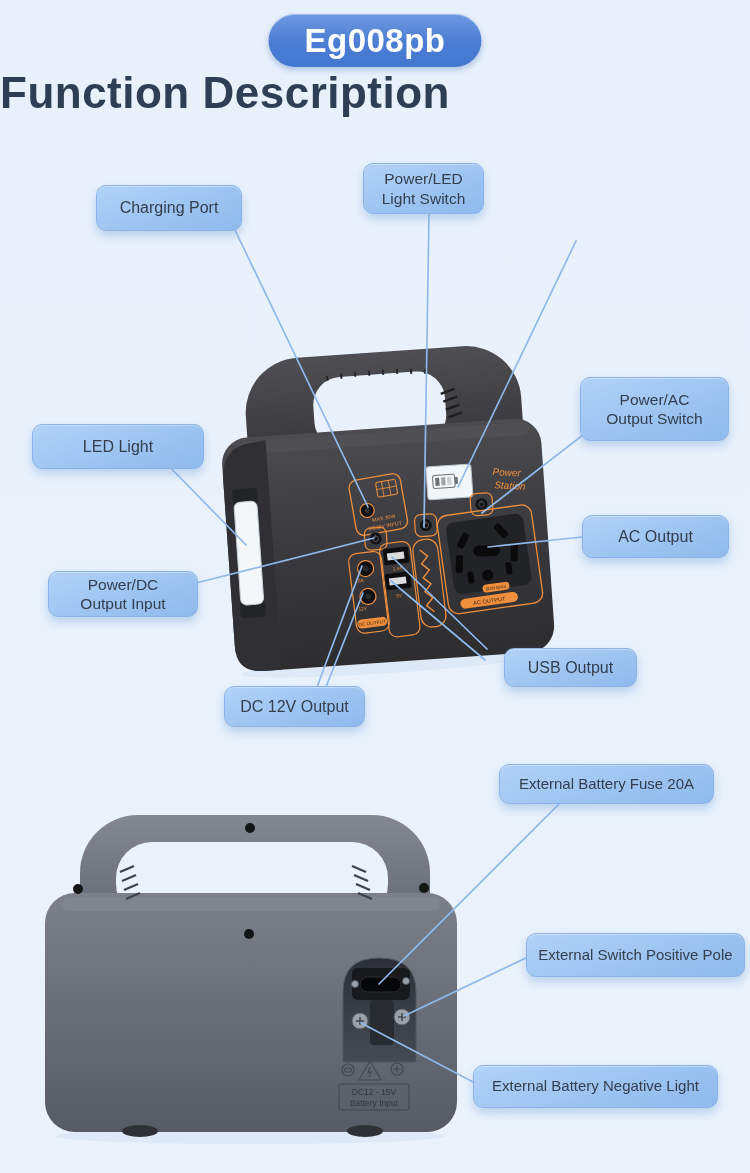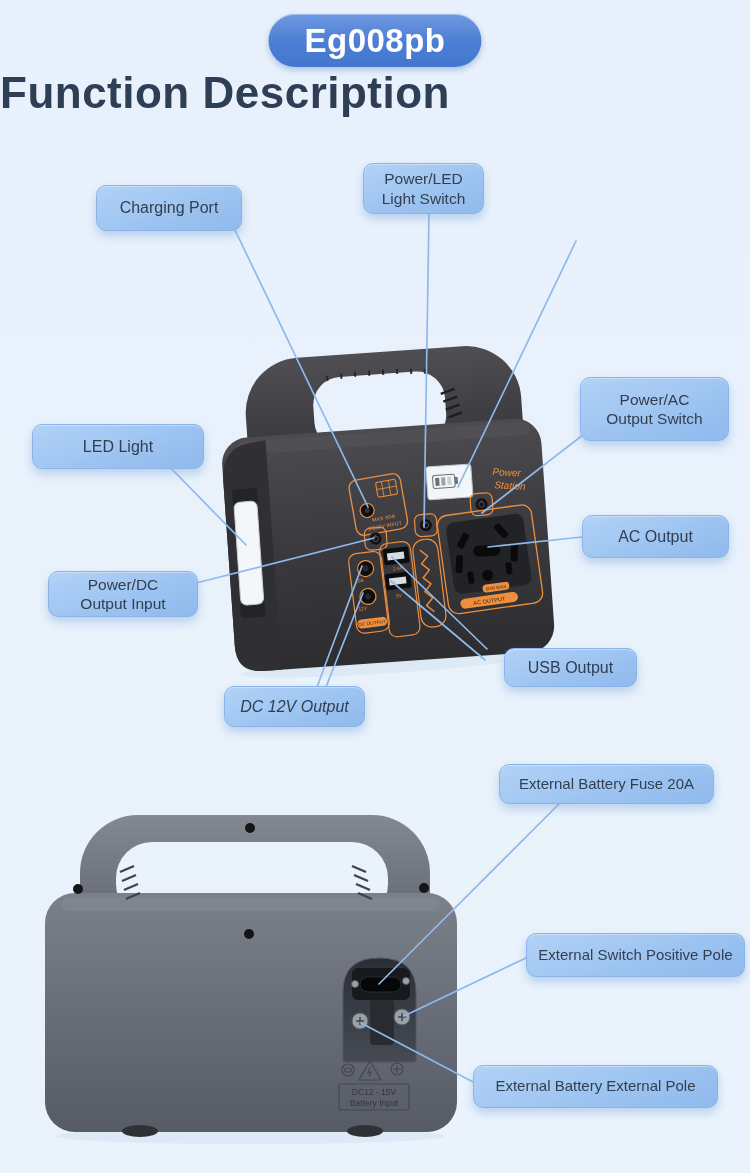--- a/index.html
+++ b/index.html
@@ -33,21 +33,21 @@
     color:#333e4e; font-size:16px; font-weight:400; line-height:1.25;
   }
   .c-charging {left:96px; top:185px; width:146px; height:46px;}
   .c-powerled {left:363px; top:163px; width:121px; height:51px; font-size:15.5px;}
   .c-lcd      {left:546px; top:203px; width:126px; height:38px;}
   .c-powerac  {left:580px; top:377px; width:149px; height:64px; font-size:15.5px;}
   .c-ledlight {left:32px;  top:416px; width:172px; height:45px;margin-top:8px;}
   .c-acoutput {left:582px; top:515px; width:147px; height:43px;}
   .c-powerdc  {left:48px;  top:571px; width:150px; height:46px; font-size:15.5px;}
   .c-usb      {left:504px; top:641px; width:133px; height:39px;margin-top:7px;}
-  .c-dc12v    {left:224px; top:686px; width:141px; height:41px;font-style:italic;}
+  .c-dc12v    {left:224px; top:686px; width:141px; height:41px;}
   .c-fuse     {left:499px; top:764px; width:215px; height:40px; font-size:15px;}
   .c-positive {left:526px; top:933px; width:219px; height:44px; font-size:15px;}
   .c-negative {left:473px; top:1065px; width:245px; height:43px; font-size:15px;}
 </style>
 </head>
 <body>
 
 <div class="page">
 
   <div class="badge">
@@ -292,15 +292,15 @@
   <div class="callout c-powerac">Power/AC
 Output Switch</div>
   <div class="callout c-ledlight">LED Light</div>
   <div class="callout c-acoutput">AC Output</div>
   <div class="callout c-powerdc">Power/DC
 Output Input</div>
   <div class="callout c-usb">USB Output</div>
   <div class="callout c-dc12v">DC 12V Output</div>
   <div class="callout c-fuse">External Battery Fuse 20A</div>
   <div class="callout c-positive">External Switch Positive Pole</div>
-  <div class="callout c-negative">External Battery External Pole</div>
+  <div class="callout c-negative">External Battery Negative Light</div>
 
 </div>
 
 </body></html>

